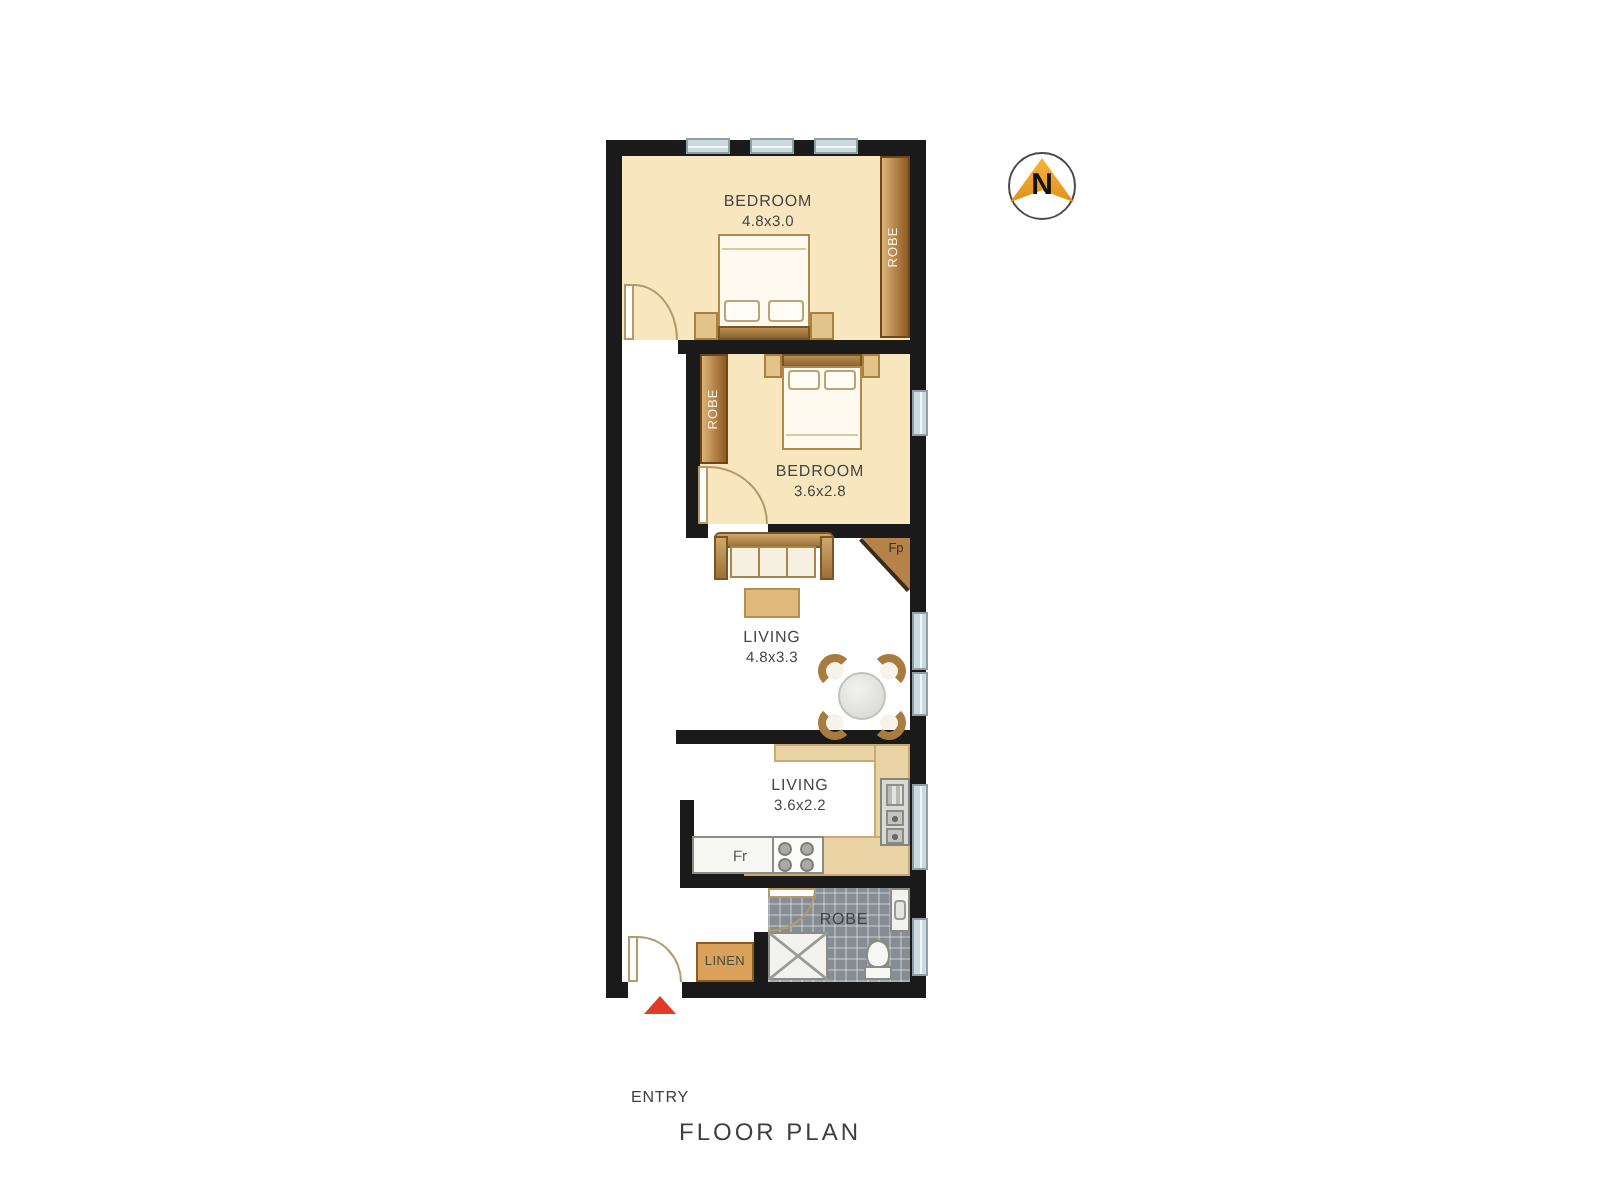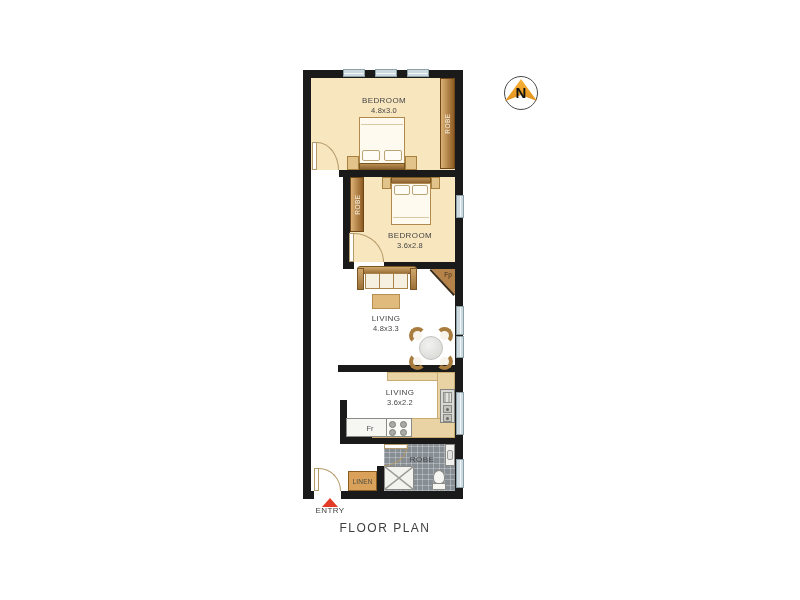--- a/index.html
+++ b/index.html
@@ -81,21 +81,21 @@
   .oven .knob{position:absolute;left:2px;right:2px;height:8px;background:#c4c4bf;border:1px solid #8a8a84;box-sizing:border-box;}
   .oven .knob::after{content:"";position:absolute;left:50%;top:50%;width:3px;height:3px;margin:-1.5px;background:#6a6a64;border-radius:50%;}
   .smalltext{position:absolute;transform:translate(-50%,-50%);}
   
   .compass-ring{position:absolute;width:34px;height:34px;border-radius:50%;border:1.5px solid #4a4a4a;background:#ffffff;box-sizing:border-box;}
   .compass-arrow{position:absolute;background:linear-gradient(#f6b33b,#e08c14);
     clip-path:polygon(50% 0,100% 85%,50% 62%,0 85%);}
   .compass-n{position:absolute;text-align:center;font-weight:900;color:#111111;font-size:15px;}
   
   .entry-tri{position:absolute;width:0;height:0;border-left:8px solid transparent;border-right:8px solid transparent;border-bottom:9px solid #e23b28;}
-  .caption{position:absolute;transform:translateX(-50%);white-space:nowrap;}
+  .caption{position:absolute;transform:translateX(-50%);white-space:nowrap;margin-top:38px;}
 </style>
 </head>
 <body>
 
 <div>
 
   <div class="fill-cream" style="left:311px;top:78px;width:144px;height:92px;"></div>
   <div class="fill-cream" style="left:350px;top:177px;width:105px;height:85px;"></div>
   <div class="fill-tile" style="left:384px;top:444px;width:71px;height:47px;"></div>
 

